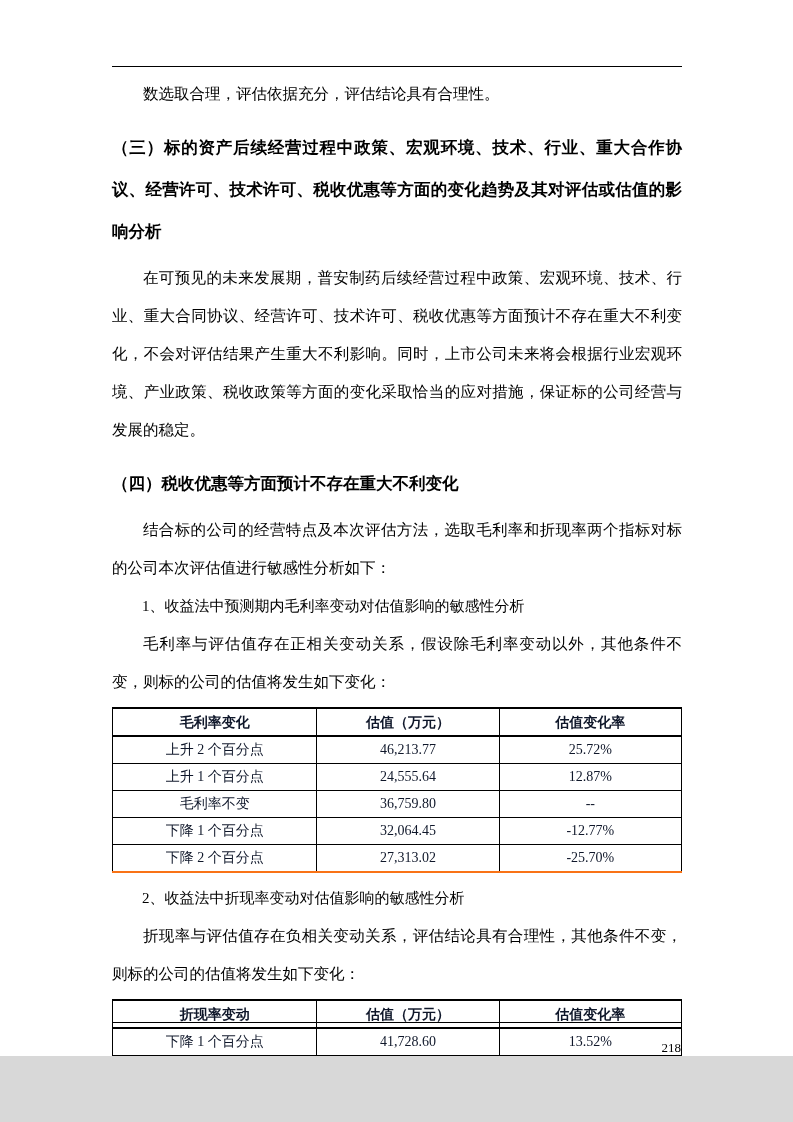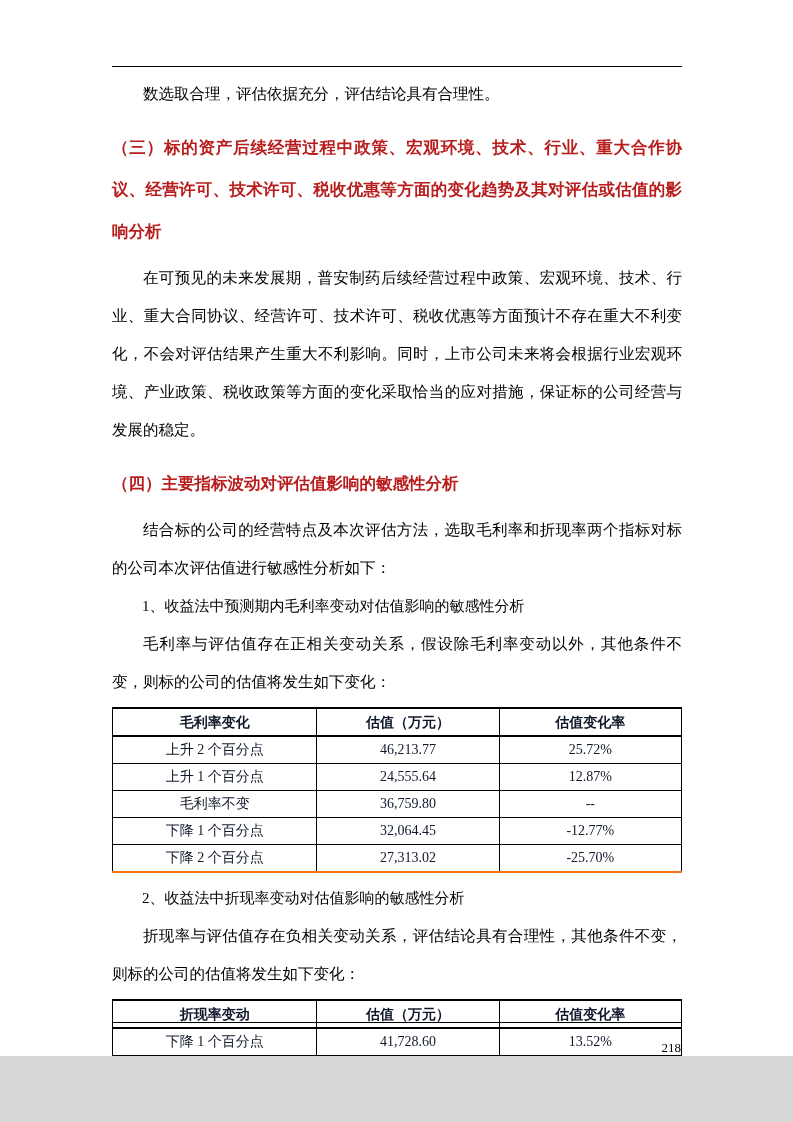--- a/index.html
+++ b/index.html
@@ -50,21 +50,21 @@
   }
   .body-para {
     text-indent: 2em;
   }
   .heading {
     font-family: "DejaVu Sans", "Liberation Sans", sans-serif;
     font-weight: bold;
     font-size: 16.5px;
     line-height: 42px;
     text-align: justify;
-    color: #b91c1c;
+    color: #000000;
     margin: 0;
   }
   .heading-block {
     margin-top: 14px;
     margin-bottom: 6px;
   }
   .sub-para {
     text-indent: 2em;
     font-size: 15px;
     line-height: 38px;
@@ -119,21 +119,21 @@
 
     <p class="body-para">数选取合理，评估依据充分，评估结论具有合理性。</p>
 
     <div class="heading-block">
       <p class="heading">（三）标的资产后续经营过程中政策、宏观环境、技术、行业、重大合作协议、经营许可、技术许可、税收优惠等方面的变化趋势及其对评估或估值的影响分析</p>
     </div>
 
     <p class="body-para">在可预见的未来发展期，普安制药后续经营过程中政策、宏观环境、技术、行业、重大合同协议、经营许可、技术许可、税收优惠等方面预计不存在重大不利变化，不会对评估结果产生重大不利影响。同时，上市公司未来将会根据行业宏观环境、产业政策、税收政策等方面的变化采取恰当的应对措施，保证标的公司经营与发展的稳定。</p>
 
     <div class="heading-block">
-      <p class="heading">（四）主要指标波动对评估值影响的敏感性分析</p>
+      <p class="heading">（四）税收优惠等方面预计不存在重大不利变化</p>
     </div>
 
     <p class="body-para">结合标的公司的经营特点及本次评估方法，选取毛利率和折现率两个指标对标的公司本次评估值进行敏感性分析如下：</p>
 
     <p class="sub-para">1、收益法中预测期内毛利率变动对估值影响的敏感性分析</p>
 
     <p class="body-para">毛利率与评估值存在正相关变动关系，假设除毛利率变动以外，其他条件不变，则标的公司的估值将发生如下变化：</p>
 
     <table class="data">
       <thead>

